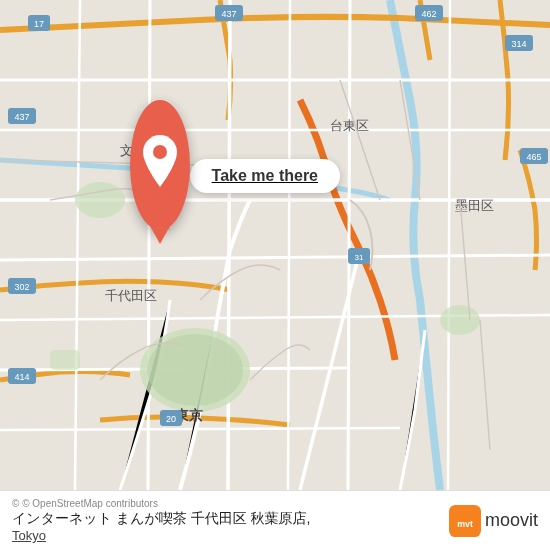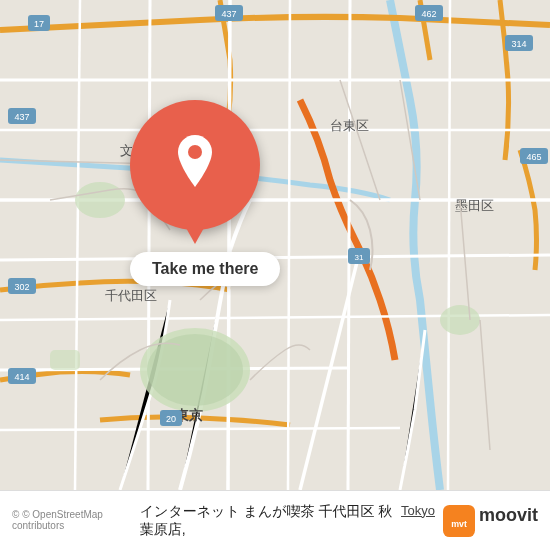--- a/index.html
+++ b/index.html
@@ -27,23 +27,24 @@
       top: 0; left: 0;
     }
 
     
     #popup {
       position: absolute;
       top: 100px;
       left: 130px;
       width: 210px;
       display: flex;
-      flex-direction: column;
-      align-items: flex-start;
+      flex-direction: row;
+      align-items: center;
       pointer-events: none;
+      text-decoration: underline;
     }
 
     #popup-bubble {
       background: #e8604c;
       border-radius: 50%;
       width: 130px;
       height: 130px;
       display: flex;
       align-items: center;
       justify-content: center;
@@ -88,21 +89,21 @@
       background: white;
       border-top: 1px solid #ddd;
       display: flex;
       align-items: center;
       padding: 0 12px;
       gap: 8px;
     }
 
     #moovit-logo {
       display: flex;
-      align-items: flex-start;
+      align-items: center;
       gap: 4px;
     }
 
     #moovit-icon {
       width: 32px;
       height: 32px;
     }
   </style>
 </head>
 <body>
@@ -222,31 +223,31 @@
       <svg id="pin-icon" viewBox="0 0 48 60" xmlns="http://www.w3.org/2000/svg">
         <path d="M24 0C14.6 0 7 7.6 7 17c0 12.8 17 35 17 35s17-22.2 17-35C41 7.6 33.4 0 24 0z" fill="white"></path>
         <circle cx="24" cy="17" r="7" fill="#e8604c"></circle>
       </svg>
     </div>
     <div id="popup-label">Take me there</div>
   </div>
 </div>
 
 <div id="bottom-bar">
-  <div id="bottom-info" style="flex:1; display:flex; flex-direction:row; justify-content:center;">
+  <div id="bottom-info" style="flex:1; display:flex; flex-direction:column; justify-content:center;">
     <div style="display:flex; align-items:center; gap:4px; margin-bottom:1px;">
       <span style="font-size:10px; color:#888;">
         <span>©</span>
         <span>© OpenStreetMap contributors</span>
       </span>
     </div>
     <div style="font-size:14px; color:#222; font-weight:500;">インターネット まんが喫茶 千代田区 秋葉原店,</div>
     <div style="font-size:13px; color:#444;text-decoration:underline;">Tokyo</div>
   </div>
 
   <div id="moovit-logo">
     <svg id="moovit-icon" viewBox="0 0 40 40" xmlns="http://www.w3.org/2000/svg">
       <rect width="40" height="40" rx="8" fill="#f5821f"></rect>
       <text x="20" y="27" font-family="Arial" font-size="11" fill="white" text-anchor="middle" font-weight="bold">mvt</text>
     </svg>
-    <span style="font-size:18px; font-weight:bold; color:#333;">moovit</span>
+    <span style="font-size:18px; font-weight:normal; color:#333;">moovit</span>
   </div>
 </div>
 
 </body></html>

